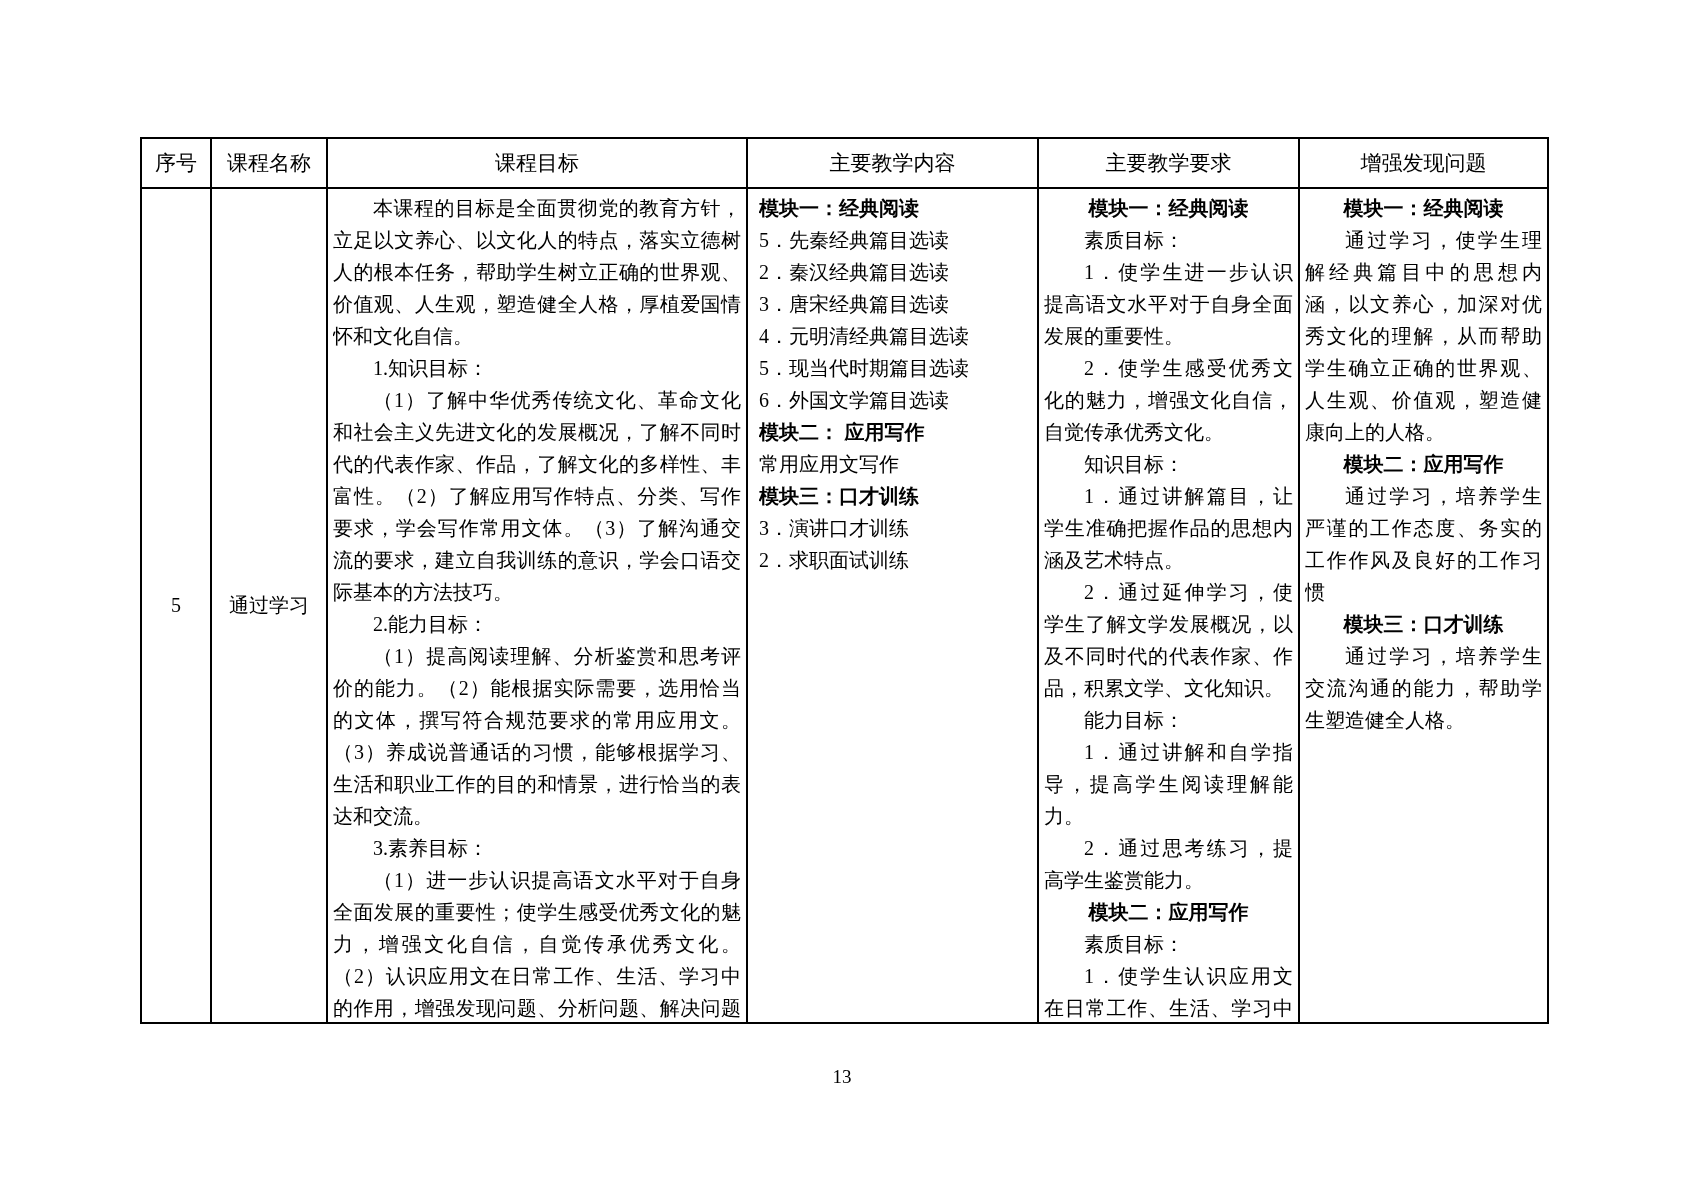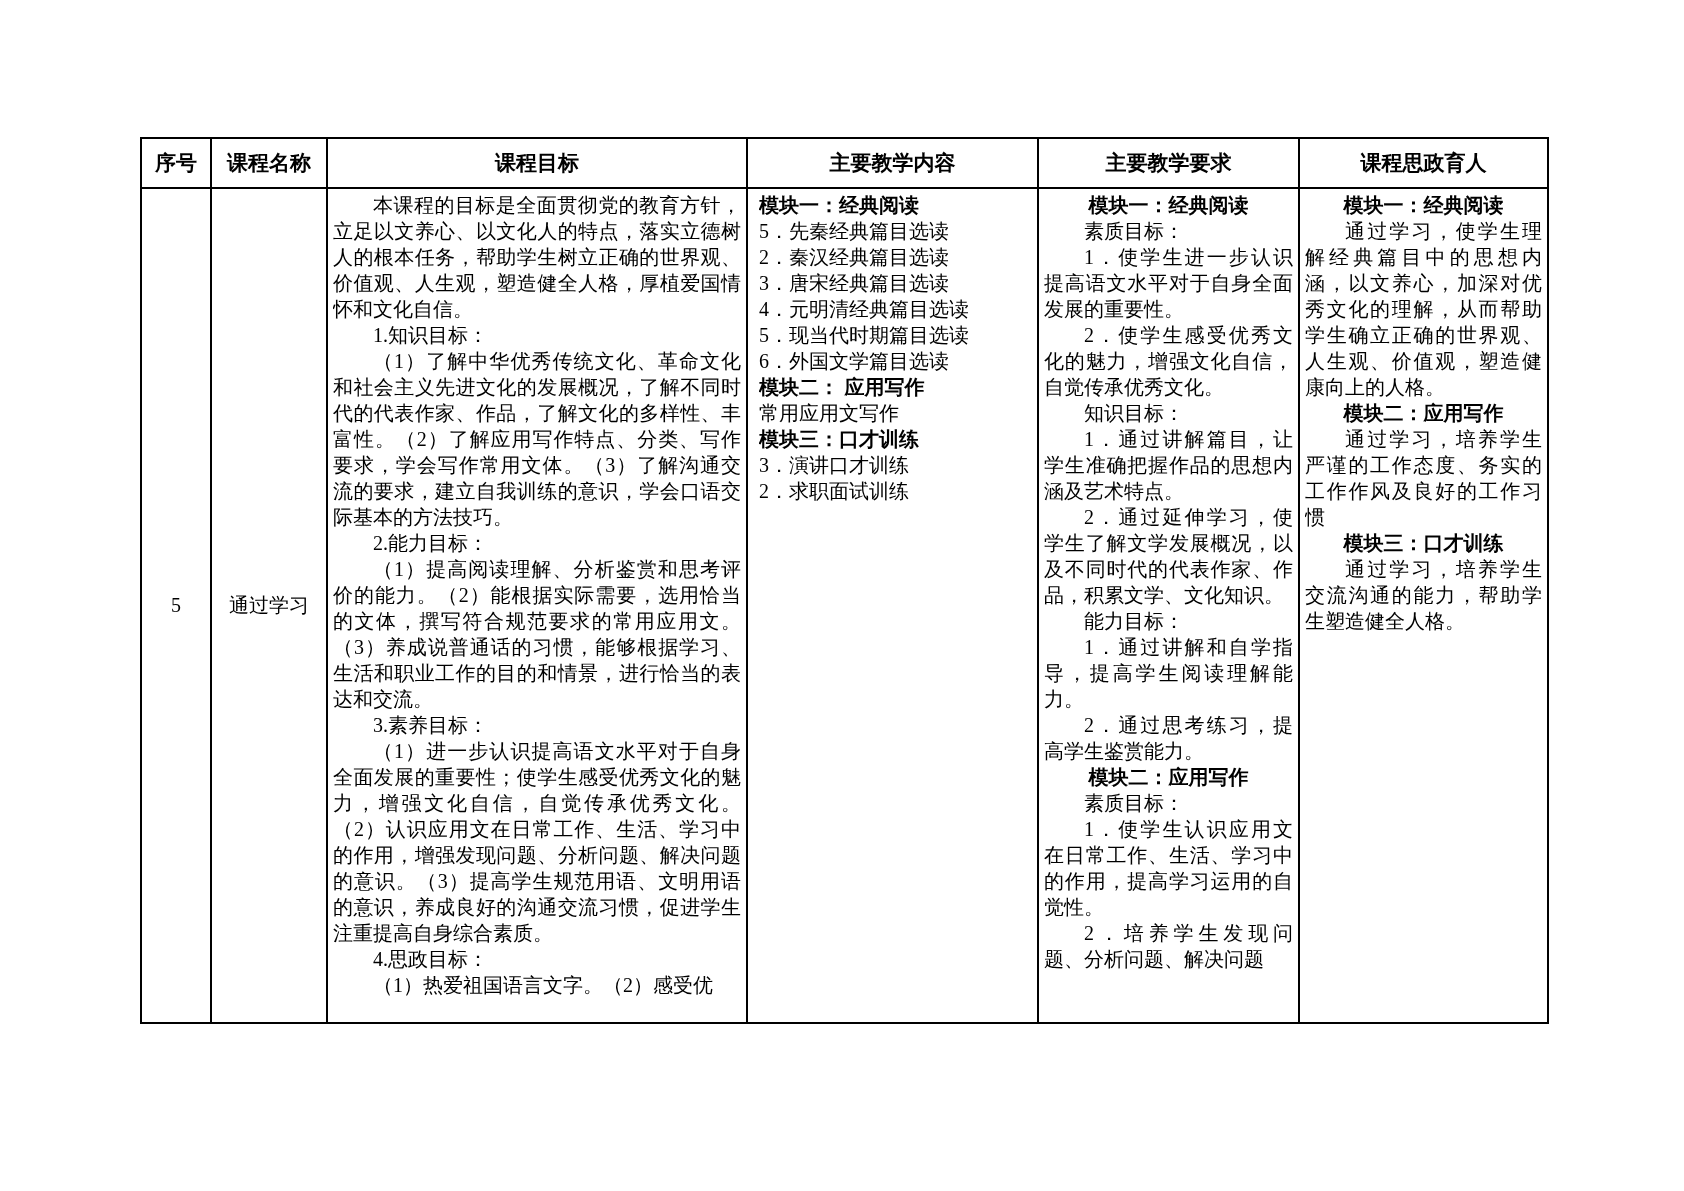--- a/index.html
+++ b/index.html
@@ -12,28 +12,28 @@
   table.course{
     position:absolute;left:140px;top:137px;width:1407px;
     border-collapse:collapse;table-layout:fixed;
   }
   table.course th, table.course td{
     border:2px solid #000;
     box-sizing:border-box;
   }
   table.course th{
     height:50px;
-    font-size:21px;font-weight:bold;text-align:center;vertical-align:middle;
+    font-size:21px;font-weight:normal;text-align:center;vertical-align:middle;
     padding:0 2px;
   }
   td.center-cell{
     text-align:center;vertical-align:middle;font-size:20px;
   }
   td.text-cell{
-    vertical-align:top;font-size:20px;line-height:26px;
+    vertical-align:top;font-size:20px;line-height:32px;
     padding:3px 5px 0 5px;
   }
   td.content-col{padding-left:11px;}
   .clip{height:830px;overflow:hidden;}
   .clip p{margin:0;padding:0;}
   .p-para{text-indent:2em;text-align:justify;}
   .p-label{text-indent:2em;text-align:left;}
   .p-item{text-align:left;}
   .p-module-left{font-weight:bold;font-family:"Liberation Sans",sans-serif;text-align:left;}
   .p-module-center{font-weight:bold;font-family:"Liberation Sans",sans-serif;text-align:center;}
@@ -55,21 +55,21 @@
       <col style="width:261px">
       <col style="width:249px">
     </colgroup>
     <thead>
       <tr>
         <th>序号</th>
         <th>课程名称</th>
         <th>课程目标</th>
         <th>主要教学内容</th>
         <th>主要教学要求</th>
-        <th>课程思政育人</th>
+        <th>增强发现问题</th>
       </tr>
     </thead>
     <tbody>
       <tr>
         <td class="center-cell">5</td>
         <td class="center-cell">通过学习</td>
         <td class="text-cell">
           <div class="clip">
               <p class="p-para">本课程的目标是全面贯彻党的教育方针，立足以文养心、以文化人的特点，落实立德树人的根本任务，帮助学生树立正确的世界观、价值观、人生观，塑造健全人格，厚植爱国情怀和文化自信。</p>
               <p class="p-label">1.知识目标：</p>
@@ -122,13 +122,14 @@
               <p class="p-para">通过学习，使学生理解经典篇目中的思想内涵，以文养心，加深对优秀文化的理解，从而帮助学生确立正确的世界观、人生观、价值观，塑造健康向上的人格。</p>
               <p class="p-module-center">模块二：应用写作</p>
               <p class="p-para">通过学习，培养学生严谨的工作态度、务实的工作作风及良好的工作习惯</p>
               <p class="p-module-center">模块三：口才训练</p>
               <p class="p-para">通过学习，培养学生交流沟通的能力，帮助学生塑造健全人格。</p>
             </div>
         </td>
       </tr>
     </tbody>
   </table>
+  <div class="page-number">13</div>
 </div>
 
 </body></html>

